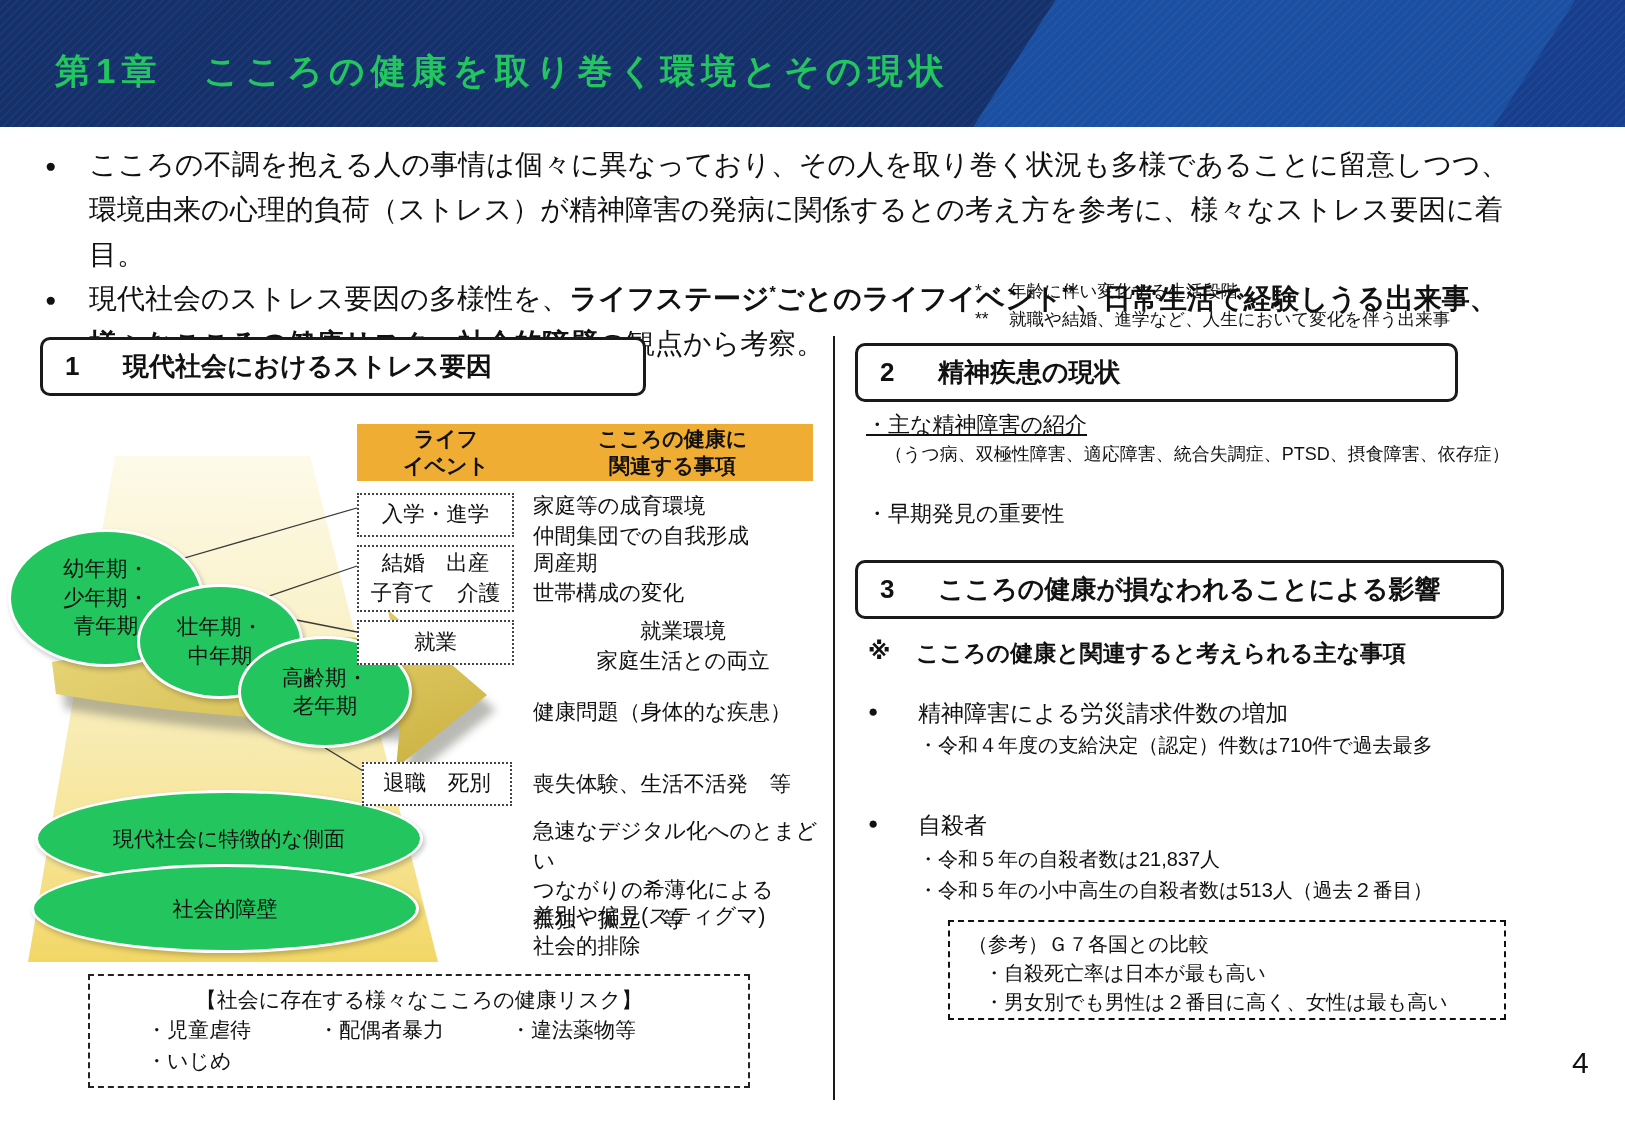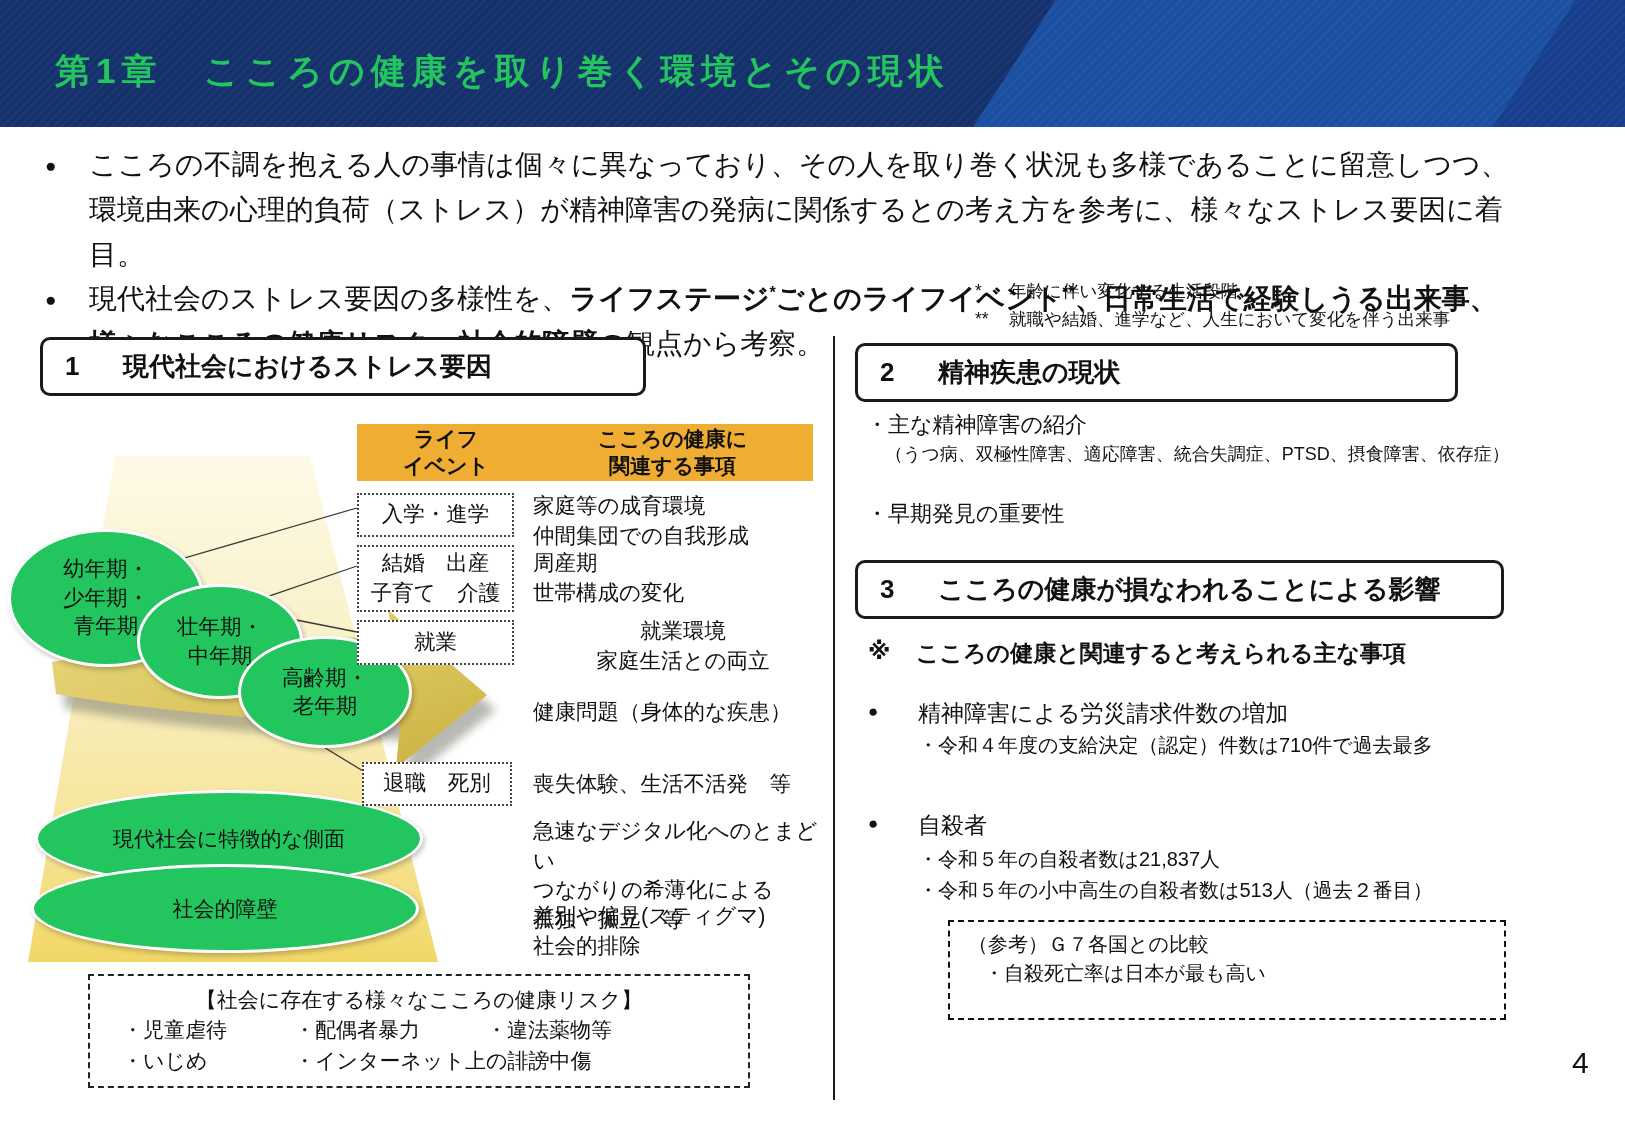--- a/index.html
+++ b/index.html
@@ -33,21 +33,21 @@
   .secbox{position:absolute;background:#fff;border:3px solid #1a1a1a;border-radius:10px;
           display:flex;align-items:center;font-weight:bold;color:#111;}
   .secbox .num{padding-left:22px;width:58px;flex:0 0 58px;}
   #box1{left:40px;top:337px;width:600px;height:53px;font-size:26px;}
   #box2{left:855px;top:343px;width:597px;height:53px;font-size:26px;}
   #box3{left:855px;top:560px;width:643px;height:53px;font-size:26px;}
 
   .vline{position:absolute;left:833px;top:336px;height:764px;width:0;border-left:2px solid #1a1a1a;}
 
   
-  .r-item1{left:866px;top:410px;font-size:22px;}
+  .r-item1{left:866px;top:410px;font-size:22px;text-decoration:underline;}
   .r-paren{left:885px;top:442px;font-size:18px;}
   .r-item2{left:866px;top:499px;font-size:22px;}
   .r-note{left:868px;top:638px;font-size:23px;font-weight:bold;display:flex;}
   .r-note .mk{width:48px;flex:0 0 48px;}
   .rb-head{display:flex;font-size:23px;}
   .rb-head .mk{width:50px;flex:0 0 50px;font-size:17px;padding-top:4px;}
   #rb1{left:868px;top:698px;}
   #rb1sub{left:918px;top:732px;font-size:20px;}
   #rb2{left:868px;top:810px;}
   #rb2subs{left:918px;top:844px;font-size:20px;line-height:1.55;white-space:pre-line;}
@@ -80,21 +80,21 @@
   #evt3{left:357px;top:620px;width:157px;height:45px;}
   #evt4{left:362px;top:762px;width:150px;height:44px;}
 
   .rel{position:absolute;left:533px;width:300px;font-size:21.5px;line-height:1.38;white-space:pre-line;color:#111;}
   #rel1{top:492px;} #rel2{top:549px;} #rel3{top:617px;text-align:center;} #rel4{top:698px;}
   #rel5{top:770px;} #rel6{top:817px;} #rel7{top:902px;}
 
   .riskbox{position:absolute;left:88px;top:974px;width:662px;height:114px;border:2px dashed #222;
            font-size:21px;color:#111;box-sizing:border-box;padding-top:9px;line-height:1.45;}
   .riskbox .rk-title{text-align:center;}
-  .rk-row{display:flex;margin-left:32px;}
+  .rk-row{display:flex;margin-left:56px;}
   .rk-c1{width:172px;flex:0 0 172px;}
   .rk-c2{width:192px;flex:0 0 192px;}
 </style>
 </head>
 <body>
 
 <div class="banner">
   <div class="banner-light"></div>
   <div class="banner-mid"></div>
   <div class="banner-tex"></div>
@@ -201,21 +201,20 @@
 
 <div class="riskbox">
   <div class="rk-title">【社会に存在する様々なこころの健康リスク】</div>
   <div class="rk-row">
     <span class="rk-c1">・児童虐待</span>
     <span class="rk-c2">・配偶者暴力</span>
     <span>・違法薬物等</span>
   </div>
   <div class="rk-row">
     <span class="rk-c1">・いじめ</span>
-    <span>・インターネット上の誹謗中傷</span>
   </div>
 </div>
 
 <div class="abs r-item1">・主な精神障害の紹介</div>
 <div class="abs r-paren">（うつ病、双極性障害、適応障害、統合失調症、PTSD、摂食障害、依存症）</div>
 <div class="abs r-item2">・早期発見の重要性</div>
 
 <div class="abs r-note">
   <span class="mk">※</span>
   <span>こころの健康と関連すると考えられる主な事項</span>
@@ -230,15 +229,16 @@
 <div class="abs rb-head" id="rb2">
   <span class="mk">●</span>
   <span>自殺者</span>
 </div>
 <div class="abs" id="rb2subs">・令和５年の自殺者数は21,837人
 ・令和５年の小中高生の自殺者数は513人（過去２番目）</div>
 
 <div class="abs refbox">
   <div class="rtitle">（参考）Ｇ７各国との比較</div>
   <div class="ritem">・自殺死亡率は日本が最も高い</div>
+  <div class="ritem">・男女別でも男性は２番目に高く、女性は最も高い</div>
 </div>
 
 <div class="abs pagenum">4</div>
 
 </body></html>

